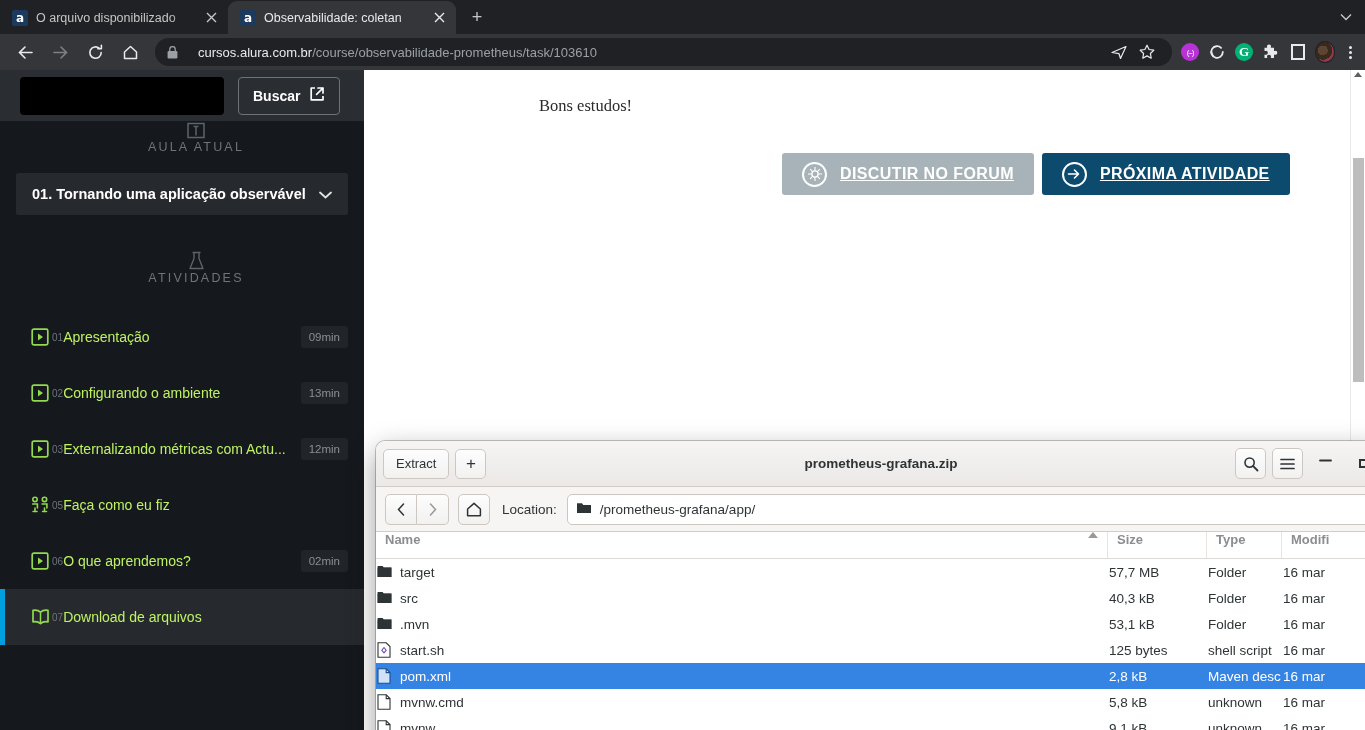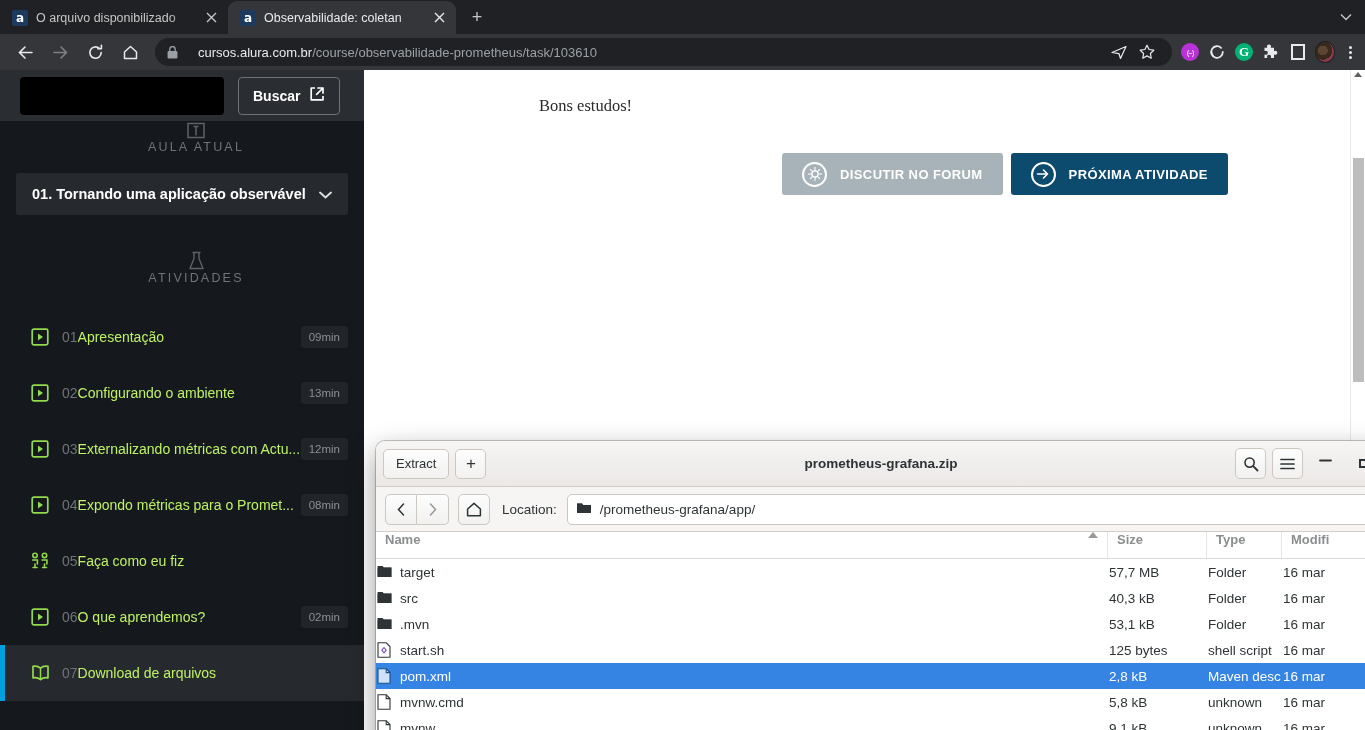--- a/index.html
+++ b/index.html
@@ -159,21 +159,21 @@
   .act-item {
     height: 56px; display: flex; align-items: center;
     padding: 0 16px 0 28px; gap: 0; position: relative;
   }
   .act-item.active { background: #26292d; }
   .act-item.active::before {
     content: ""; position: absolute; left: 0; top: 0;
     width: 5px; height: 100%; background: #00a0e0;
   }
   .act-ic { width: 24px; flex: none; display: flex; align-items: center; justify-content: center; }
-  .act-num { color: #6e7479; font-size: 14px; margin-left: 10px; flex: none; }
+  .act-num { color: #6e7479; font-size: 10px; margin-left: 0; flex: none; }
   .act-label {
     color: #bef264; font-size: 14px; margin-left: 0;
     white-space: nowrap; overflow: hidden; text-overflow: ellipsis;
   }
   .act-time {
     margin-left: auto; flex: none;
     color: #8b8f93; font-size: 11.5px;
     background: #212529; border-radius: 3px;
     padding: 5px 8px;
   }
@@ -183,22 +183,23 @@
     position: absolute; left: 364px; top: 0; right: 15px; height: 660px;
     background: #ffffff;
   }
   .bons { position: absolute; left: 175px; top: 26px; font-family: "Liberation Serif", serif;
           font-size: 16.5px; color: #2b2b2b; }
   .cta-row { position: absolute; left: 418px; top: 83px; display: flex; gap: 8px; }
   .cta {
     height: 42px; padding: 0 20px;
     display: flex; align-items: center; gap: 13px;
     border: none; border-radius: 3px;
-    color: #ffffff; font-size: 13px; font-weight: bold; letter-spacing: 0.4px;
+    color: #ffffff; font-size: 16px; font-weight: bold; letter-spacing: 0.4px;
     font-family: "Liberation Sans", sans-serif;
+    text-decoration: underline;
   }
   .cta.grey { background: #a7b3b9; }
   .cta.blue { background: #0c4a6e; }
   .cta .circ {
     width: 25px; height: 25px; border-radius: 50%;
     border: 2px solid #ffffff; flex: none;
     display: flex; align-items: center; justify-content: center;
   }
 
   
@@ -503,31 +504,20 @@
         <div class="act-item">
           <span class="act-ic">
             <svg width="18" height="18" viewBox="0 0 18 18">
                 <rect x="1.2" y="1.2" width="15.6" height="15.6" rx="1.6" stroke="#93d94e" stroke-width="1.7" fill="none"></rect>
                 <path d="M7 5.5l5 3.5-5 3.5Z" fill="#93d94e"></path>
               </svg>
           </span>
           <span class="act-num">03</span>
           <span class="act-label">Externalizando métricas com Actu...</span>
           <span class="act-time">12min</span>
-        </div>
-        <div class="act-item">
-          <span class="act-ic">
-            <svg width="18" height="18" viewBox="0 0 18 18">
-                <rect x="1.2" y="1.2" width="15.6" height="15.6" rx="1.6" stroke="#93d94e" stroke-width="1.7" fill="none"></rect>
-                <path d="M7 5.5l5 3.5-5 3.5Z" fill="#93d94e"></path>
-              </svg>
-          </span>
-          <span class="act-num">04</span>
-          <span class="act-label">Expondo métricas para o Promet...</span>
-          <span class="act-time">08min</span>
         </div>
         <div class="act-item">
           <span class="act-ic">
             <svg width="20" height="18" viewBox="0 0 20 18">
                 <circle cx="5" cy="3.4" r="2.2" stroke="#93d94e" stroke-width="1.6" fill="none"></circle>
                 <circle cx="14.5" cy="3.4" r="2.2" stroke="#93d94e" stroke-width="1.6" fill="none"></circle>
                 <path d="M2.6 8h4.8v4M5 12v3.5M3.1 15.5h3.9M12.1 8h4.8v4M14.5 12v3.5M12.6 15.5h3.9" stroke="#93d94e" stroke-width="1.6" fill="none" stroke-linecap="round"></path>
               </svg>
           </span>
           <span class="act-num">05</span>

